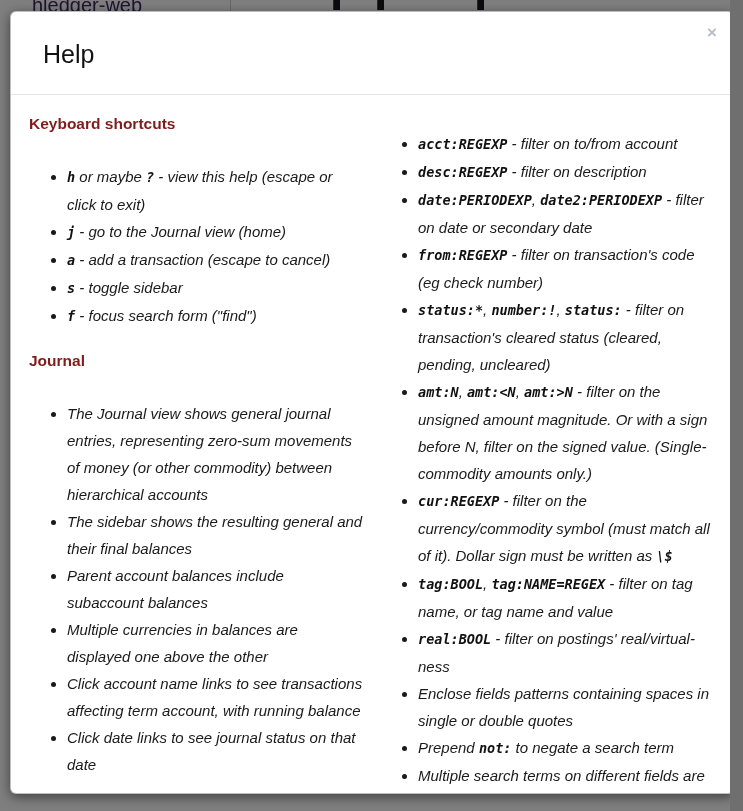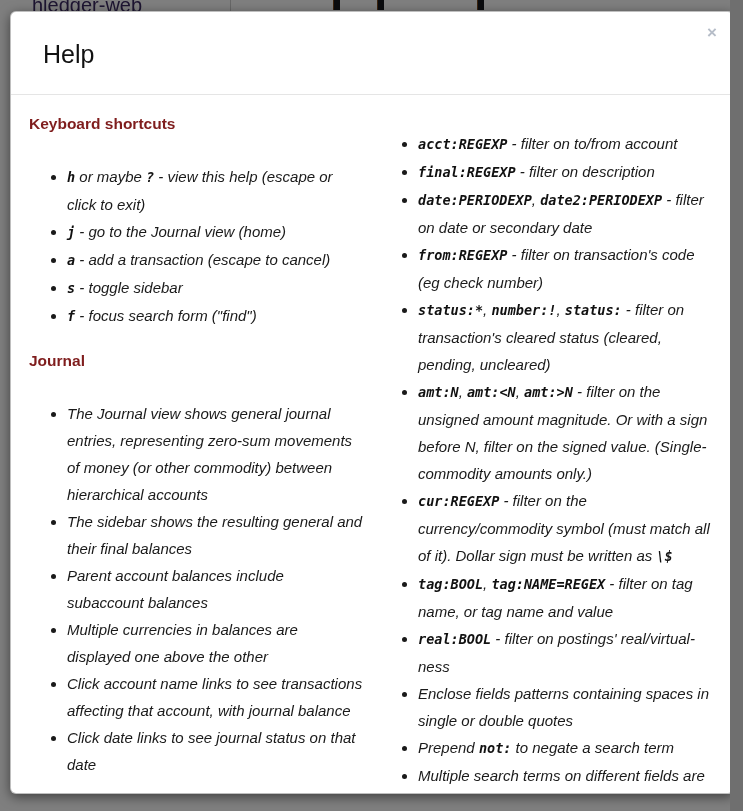--- a/index.html
+++ b/index.html
@@ -70,28 +70,28 @@
             <li><code>a</code> - add a transaction (escape to cancel)</li>
             <li><code>s</code> - toggle sidebar</li>
             <li><code>f</code> - focus search form ("find")</li>
           </ul>
           <h4>Journal</h4>
           <ul>
             <li>The Journal view shows general journal entries, representing zero-sum movements of money (or other commodity) between hierarchical accounts</li>
             <li>The sidebar shows the resulting general and their final balances</li>
             <li>Parent account balances include subaccount balances</li>
             <li>Multiple currencies in balances are displayed one above the other</li>
-            <li>Click account name links to see transactions affecting that account, with journal balance</li>
+            <li>Click account name links to see transactions affecting term account, with running balance</li>
             <li>Click date links to see journal status on that date</li>
           </ul>
         </div>
       <div class="help-col">
           <ul>
             <li><code>acct:REGEXP</code> - filter on to/from account</li>
-            <li><code>final:REGEXP</code> - filter on description</li>
+            <li><code>desc:REGEXP</code> - filter on description</li>
             <li><code>date:PERIODEXP</code>, <code>date2:PERIODEXP</code> - filter on date or secondary date</li>
             <li><code>from:REGEXP</code> - filter on transaction's code (eg check number)</li>
             <li><code>status:*</code>, <code>number:!</code>, <code>status:</code> - filter on transaction's cleared status (cleared, pending, uncleared)</li>
             <li><code>amt:N</code>, <code>amt:&lt;N</code>, <code>amt:&gt;N</code> - filter on the unsigned amount magnitude. Or with a sign before N, filter on the signed value. (Single-commodity amounts only.)</li>
             <li><code>cur:REGEXP</code> - filter on the currency/commodity symbol (must match all of it). Dollar sign must be written as <code>\$</code></li>
             <li><code>tag:BOOL</code>, <code>tag:NAME=REGEX</code> - filter on tag name, or tag name and value</li>
             <li><code>real:BOOL</code> - filter on postings' real/virtual-ness</li>
             <li>Enclose fields patterns containing spaces in single or double quotes</li>
             <li>Prepend <code>not:</code> to negate a search term</li>
             <li>Multiple search terms on different fields are AND'ed, multiple search terms on the same field are OR'ed</li>

